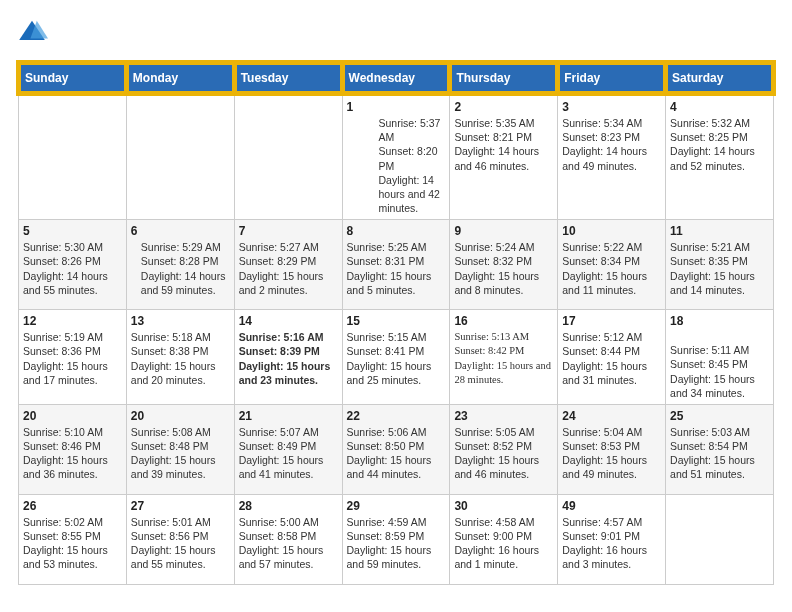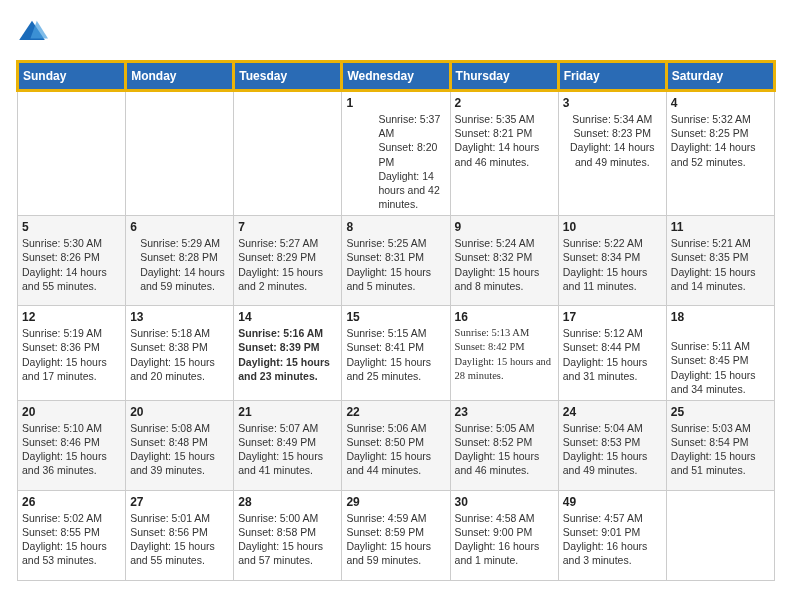--- a/index.html
+++ b/index.html
@@ -56,21 +56,21 @@
       width: 100%;
       border-collapse: collapse;
       font-size: 11px;
     }
     .calendar th {
       background: #2a6bb5;
       color: #fff;
       padding: 6px 4px;
       text-align: left;
       font-size: 12px;
-      border: 3px solid #eab308;
+      border: 5px solid #eab308;
     }
     .calendar td {
       border: 1px solid #ccc;
       vertical-align: top;
       padding: 4px;
       width: 108px;
       height: 90px;
       background: #fff;
     }
     .calendar tr:nth-child(even) td {
@@ -135,21 +135,21 @@
 Daylight: 14 hours and 42 minutes.</div>
         </td>
         <td>
           <div class="day-number">2</div>
           <div class="day-info" style="white-space: pre-line;">Sunrise: 5:35 AM
 Sunset: 8:21 PM
 Daylight: 14 hours and 46 minutes.</div>
         </td>
         <td>
           <div class="day-number">3</div>
-          <div class="day-info" style="white-space: pre-line; text-align: center;">Sunrise: 5:34 AM
+          <div class="day-info" style="white-space: pre-line;">Sunrise: 5:34 AM
 Sunset: 8:23 PM
 Daylight: 14 hours and 49 minutes.</div>
         </td>
         <td>
           <div class="day-number">4</div>
           <div class="day-info" style="white-space: pre-line;">Sunrise: 5:32 AM
 Sunset: 8:25 PM
 Daylight: 14 hours and 52 minutes.</div>
         </td>
       </tr>

